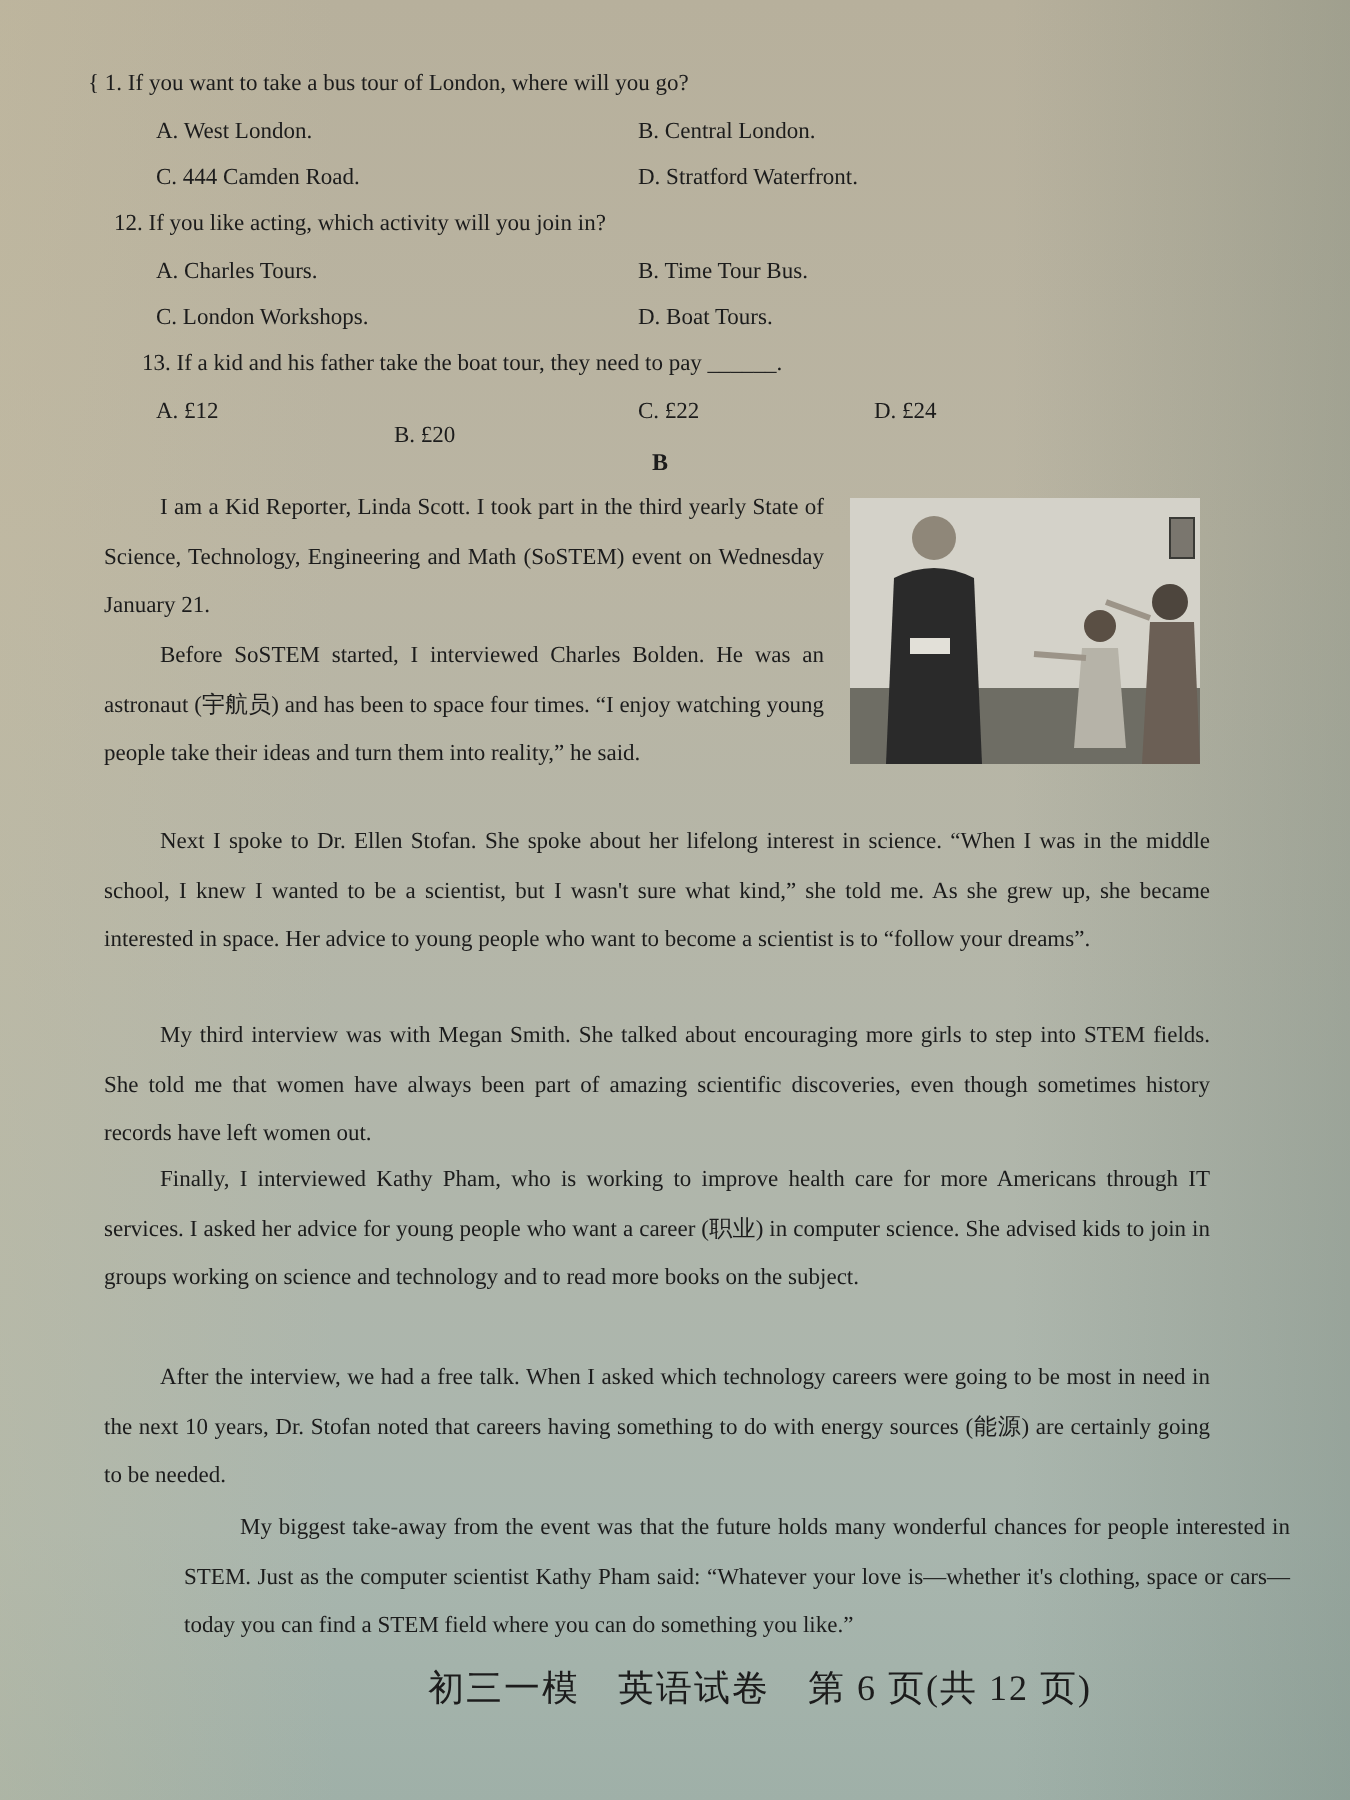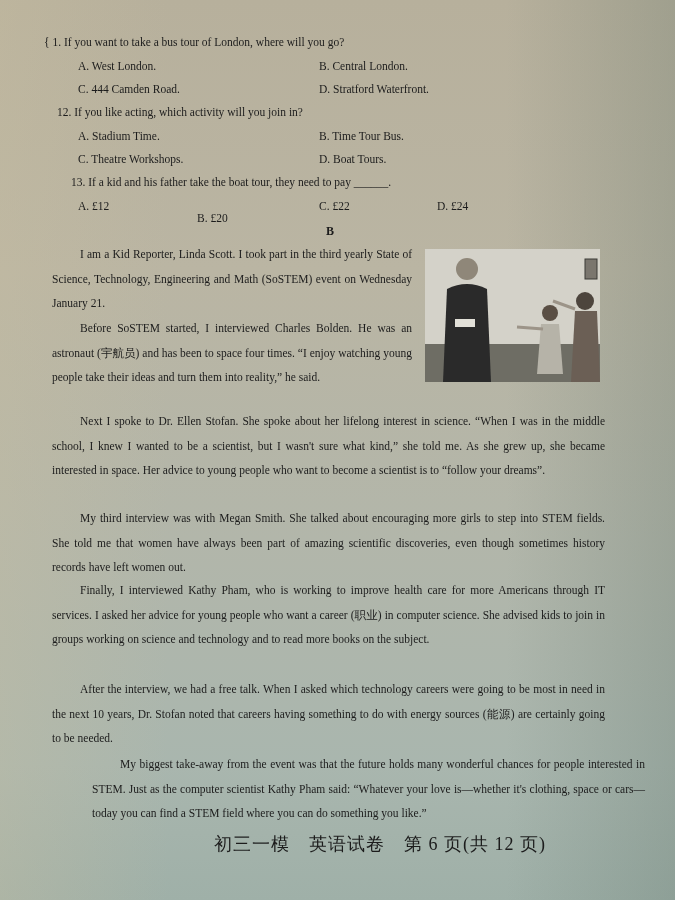--- a/index.html
+++ b/index.html
@@ -37,23 +37,23 @@
 </div>
 <div class="line opt" style="left:78px; top:60px;">A. West London.</div>
 <div class="line opt" style="left:319px; top:60px;">B. Central London.</div>
 <div class="line opt" style="left:78px; top:83px;">C. 444 Camden Road.</div>
 <div class="line opt" style="left:319px; top:83px;">D. Stratford Waterfront.</div>
 
 <div class="line" style="left:57px; top:106px;">
   <span>12.</span>
   <span>If you like acting, which activity will you join in?</span>
 </div>
-<div class="line opt" style="left:78px; top:130px;">A. Stadium Time.</div>
+<div class="line opt" style="left:78px; top:130px;">A. Charles Tours.</div>
 <div class="line opt" style="left:319px; top:130px;">B. Time Tour Bus.</div>
-<div class="line opt" style="left:78px; top:153px;">C. Theatre Workshops.</div>
+<div class="line opt" style="left:78px; top:153px;">C. London Workshops.</div>
 <div class="line opt" style="left:319px; top:153px;">D. Boat Tours.</div>
 
 <div class="line" style="left:71px; top:176px;">
   <span>13.</span>
   <span>If a kid and his father take the boat tour, they need to pay ______.</span>
 </div>
 <div class="line opt" style="left:78px; top:200px;">A. £12</div>
 <div class="line opt" style="left:197px; top:212px;">B. £20</div>
 <div class="line opt" style="left:319px; top:200px;">C. £22</div>
 <div class="line opt" style="left:437px; top:200px;">D. £24</div>

